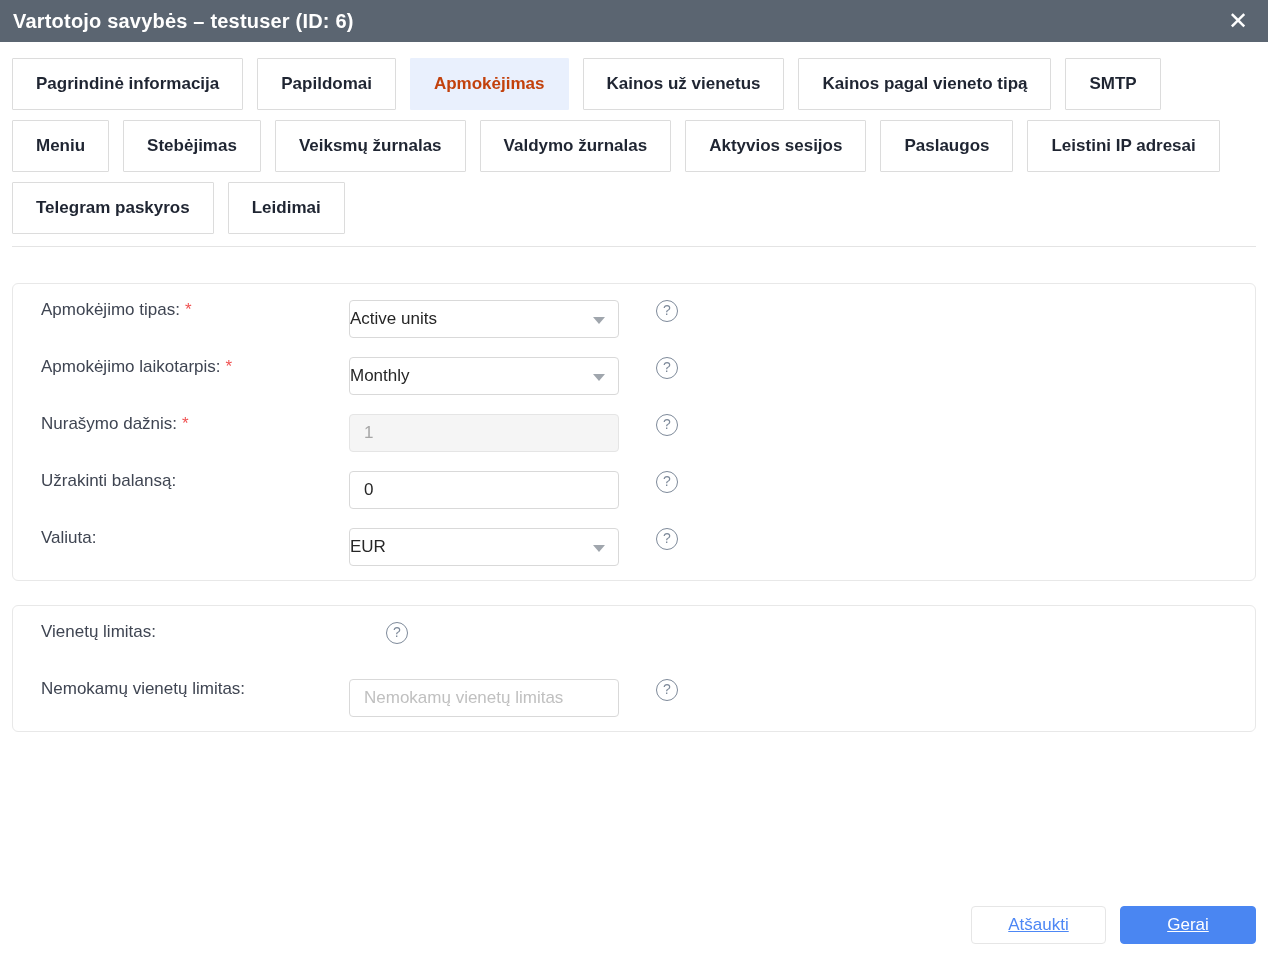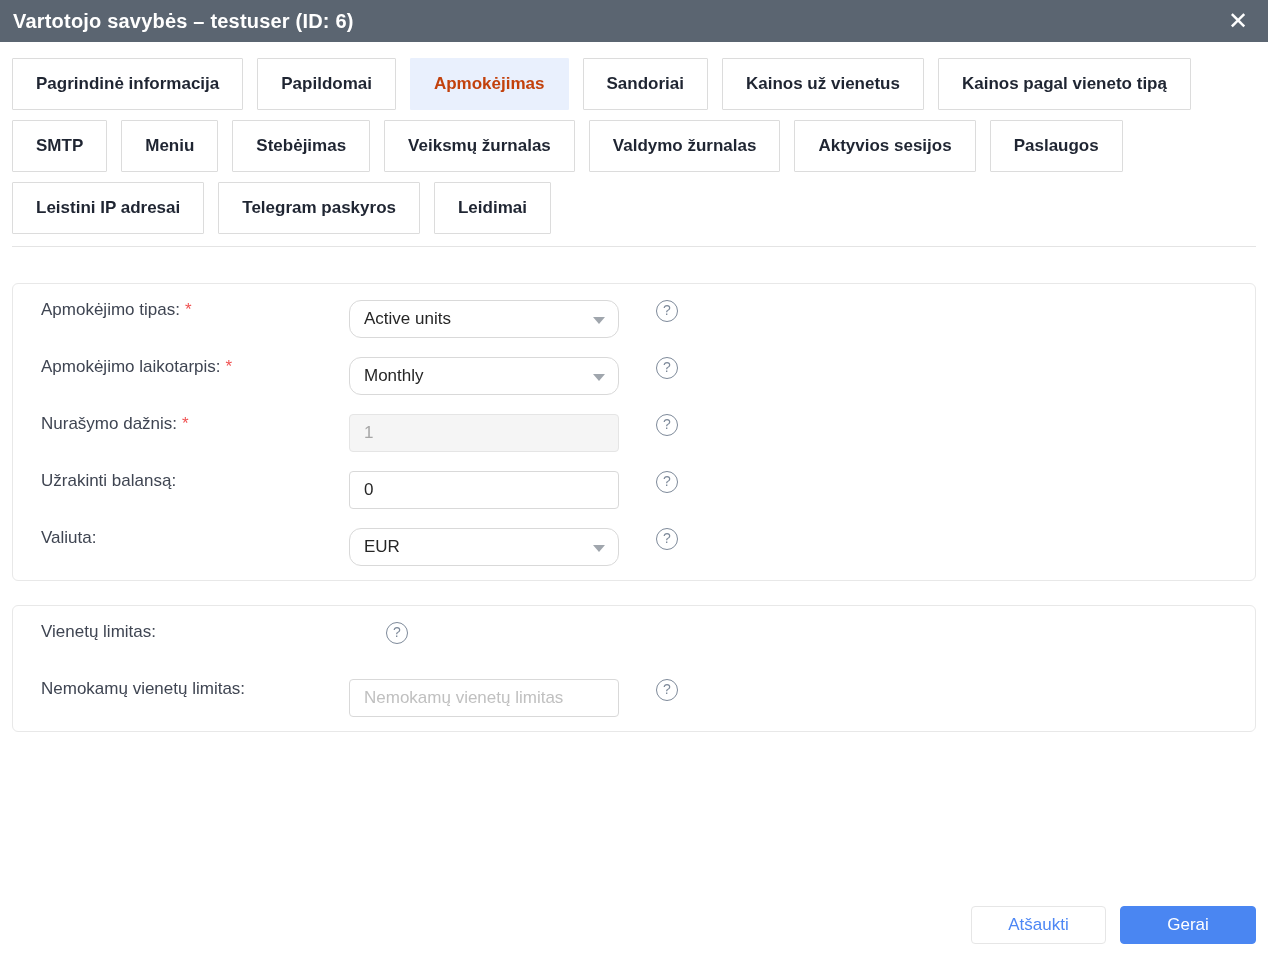--- a/index.html
+++ b/index.html
@@ -46,22 +46,22 @@
   }
   .panel + .panel { margin-top: 24px; }
   .field-row { display: flex; align-items: flex-start; height: 38px; margin-bottom: 19px; }
   .field-row:last-child { margin-bottom: 0; }
   .field-label-wrap { width: 320px; padding-left: 12px; font-size: 17px; color: #3f4552; }
   .required-star { color: #f05252; margin-left: 5px; font-size: 17px; }
 
   .control { position: relative; width: 270px; height: 38px; }
   .select-box {
     width: 100%; height: 100%; background: #ffffff;
-    border: 1px solid #d9d9d9; border-radius: 12px;
-    display: flex; align-items: center; padding: 0 34px 0 14px;
+    border: 1px solid #d9d9d9; border-radius: 4px;
+    display: flex; align-items: center; padding: 0 34px 0 0;
     font-size: 17px; color: #262626; cursor: pointer;
   }
   .select-caret {
     position: absolute; right: 14px; top: 17px; width: 0; height: 0;
     border-left: 6px solid transparent; border-right: 6px solid transparent;
     border-top: 7px solid #a0a6ad; pointer-events: none;
   }
   .text-input {
     width: 100%; height: 100%; background: #ffffff;
     border: 1px solid #d9d9d9; border-radius: 4px;
@@ -81,21 +81,21 @@
   }
 
   
   .footer {
     position: absolute; right: 12px; bottom: 12px;
     display: flex; gap: 14px;
   }
   .btn {
     height: 38px; border-radius: 4px; font-size: 17px;
     font-family: "Liberation Sans", sans-serif; cursor: pointer;
-    display: inline-flex; align-items: center; justify-content: center;
+    display: inline-flex; align-items: center; justify-content: center; text-decoration: underline;
   }
   .btn-cancel {
     width: 135px; background: #ffffff; border: 1px solid #e6e6e6; color: #4d87f5;
   }
   .btn-ok {
     width: 136px; background: #4a86f2; border: 1px solid #4a86f2; color: #ffffff;
   }
 </style>
 </head>
 <body>
@@ -107,23 +107,20 @@
 
 <div class="tabs">
   <div class="tab">
       <span>Pagrindinė informacija</span>
     </div>
   <div class="tab">
       <span>Papildomai</span>
     </div>
   <div class="tab active">
       <span>Apmokėjimas</span>
-    </div>
-  <div class="tab">
-      <span>Sandoriai</span>
     </div>
   <div class="tab">
       <span>Kainos už vienetus</span>
     </div>
   <div class="tab">
       <span>Kainos pagal vieneto tipą</span>
     </div>
   <div class="tab">
       <span>SMTP</span>
     </div>

